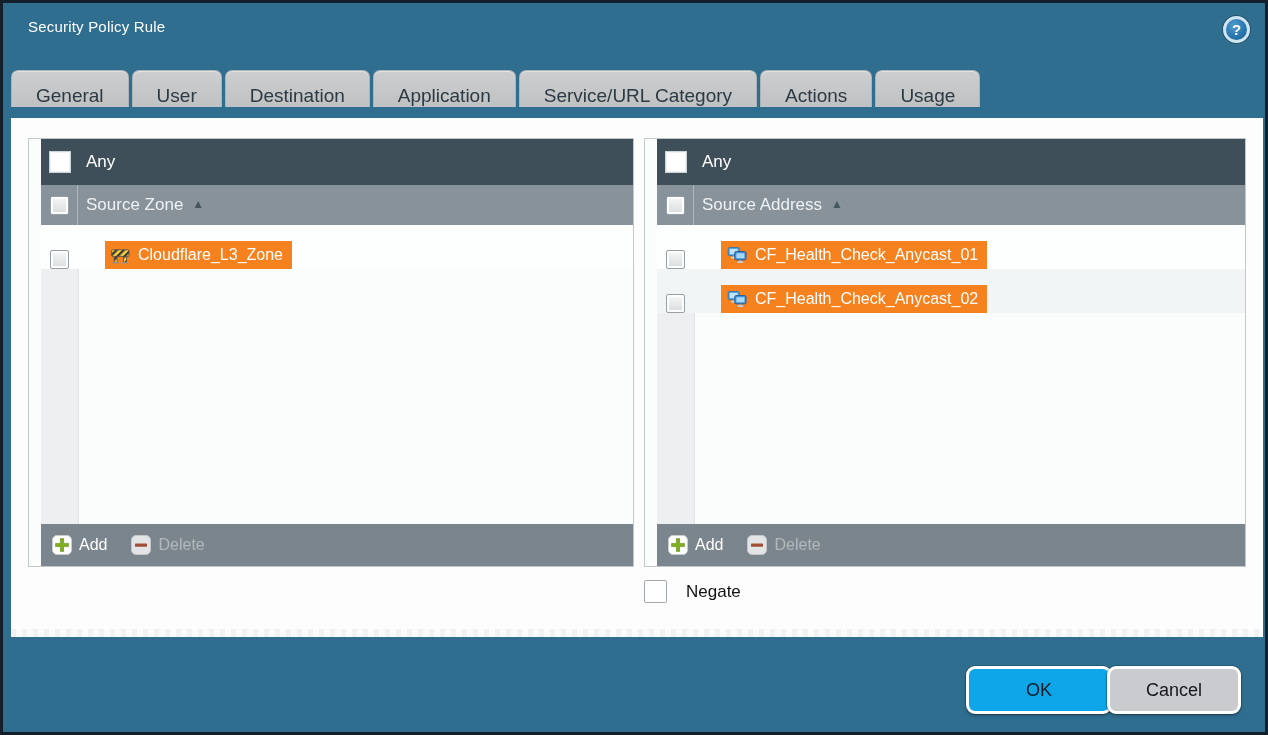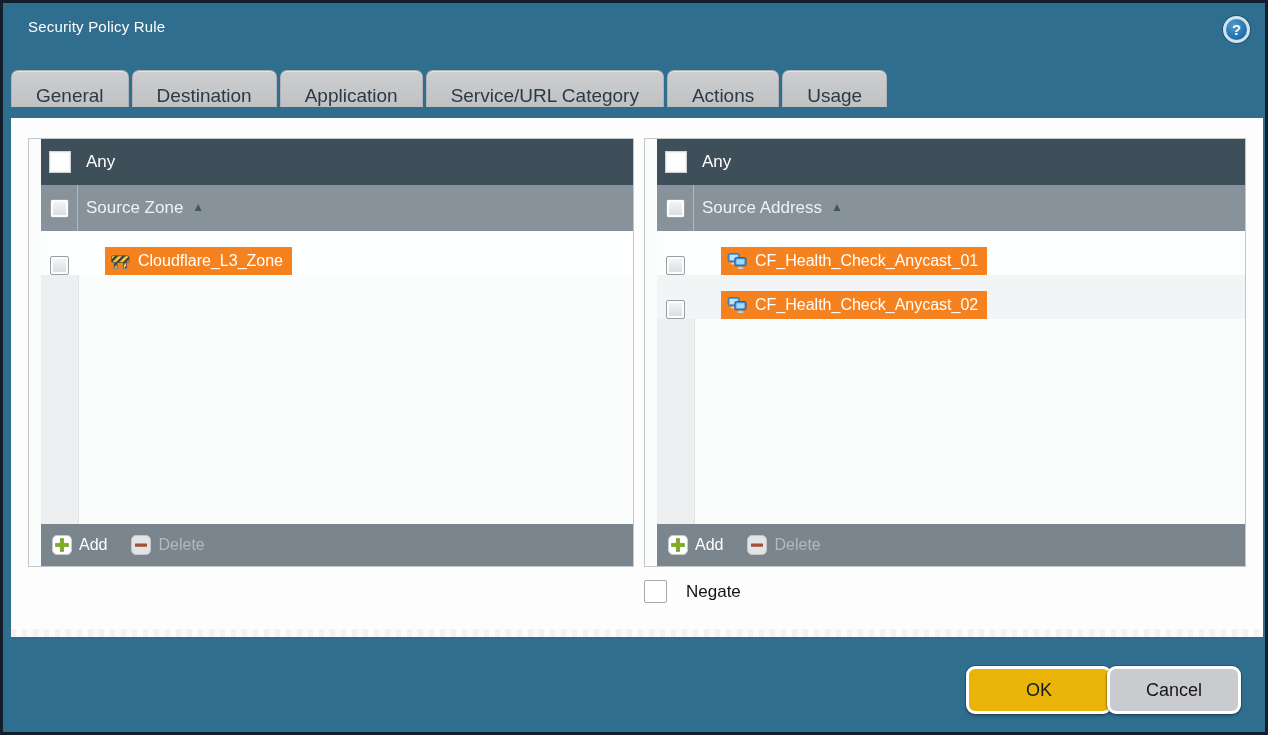--- a/index.html
+++ b/index.html
@@ -25,21 +25,21 @@
   
   .content{position:absolute;left:8px;top:115px;width:1252px;height:519px;background:#fdfdfd;z-index:2;}
   .grip{position:absolute;left:0;right:0;bottom:0;height:8px;opacity:.65;
     background:repeating-linear-gradient(90deg,#ebebeb 0 5px,#fafafa 5px 11px);}
   
   .panel{position:absolute;top:20px;height:429px;display:flex;flex-direction:column;
     border:1px solid #c2c7ca;box-sizing:border-box;background:#fbfcfc;padding-left:12px;}
   .panel.left{left:17px;width:606px;}
   .panel.right{left:633px;width:602px;}
   .hdr-any{height:46px;background:#3e4f59;display:flex;align-items:center;flex:0 0 auto;}
-  .hdr-col{height:46px;background:#87929a;display:flex;align-items:center;flex:0 0 auto;}
+  .hdr-col{height:40px;background:#87929a;display:flex;align-items:center;flex:0 0 auto;}
   .cb-cell{width:37px;flex:0 0 37px;display:flex;align-items:center;justify-content:center;}
   .hdr-col .cb-cell{border-right:1px solid rgba(255,255,255,.35);height:100%;box-sizing:border-box;}
   .any-label{color:#ffffff;font-size:17px;margin-left:8px;}
   .col-label{color:#eff2f4;font-size:17px;margin-left:8px;}
   .sort-arrow{color:#46565f;font-size:12px;margin-left:9px;transform:translateY(-1px);}
   .rows{position:relative;flex:1 1 auto;overflow:hidden;background:#fbfcfc;}
   .rows::before{content:"";position:absolute;left:0;top:0;bottom:0;width:37px;background:#edeff0;
     border-right:1px solid #e2e5e6;}
   .row{position:relative;height:44px;display:flex;align-items:flex-end;background:#fdfefe;gap:12px;}
   .row.alt{background:#f1f5f6;}
@@ -60,33 +60,34 @@
   .pf-btn.disabled{cursor:default;}
   .pf-btn.disabled .lbl{color:#b2b9bd;}
   .pf-btn + .pf-btn{margin-left:24px;}
   
   .negate{position:absolute;left:633px;top:462px;display:flex;align-items:center;gap:19px;}
   .negate-label{font-size:17px;color:#121212;}
   
   .dlg-btn{position:absolute;top:663px;height:48px;box-sizing:border-box;border:3px solid #ffffff;
     border-radius:9px;font-size:18px;font-family:"Liberation Sans",sans-serif;cursor:pointer;
     box-shadow:0 0 0 1px rgba(0,0,0,.18),0 2px 3px rgba(0,0,0,.25);color:#0e1c25;}
-  .btn-ok{left:963px;width:146px;background:#eab308;}
+  .btn-ok{left:963px;width:146px;background:#0ea5e9;}
   .btn-cancel{left:1104px;width:134px;background:#c9cbce;color:#16161a;}
 </style>
 </head>
 <body>
 
 <div class="window">
 
   <div class="dlg-title">Security Policy Rule</div>
   <div class="help">?</div>
 
   <nav class="tabbar">
       <div class="tab">General</div>
+      <div class="tab">User</div>
       <div class="tab">Destination</div>
       <div class="tab">Application</div>
       <div class="tab">Service/URL Category</div>
       <div class="tab">Actions</div>
       <div class="tab">Usage</div>
     </nav>
 
   <div class="content">
 
     <section class="panel left">

